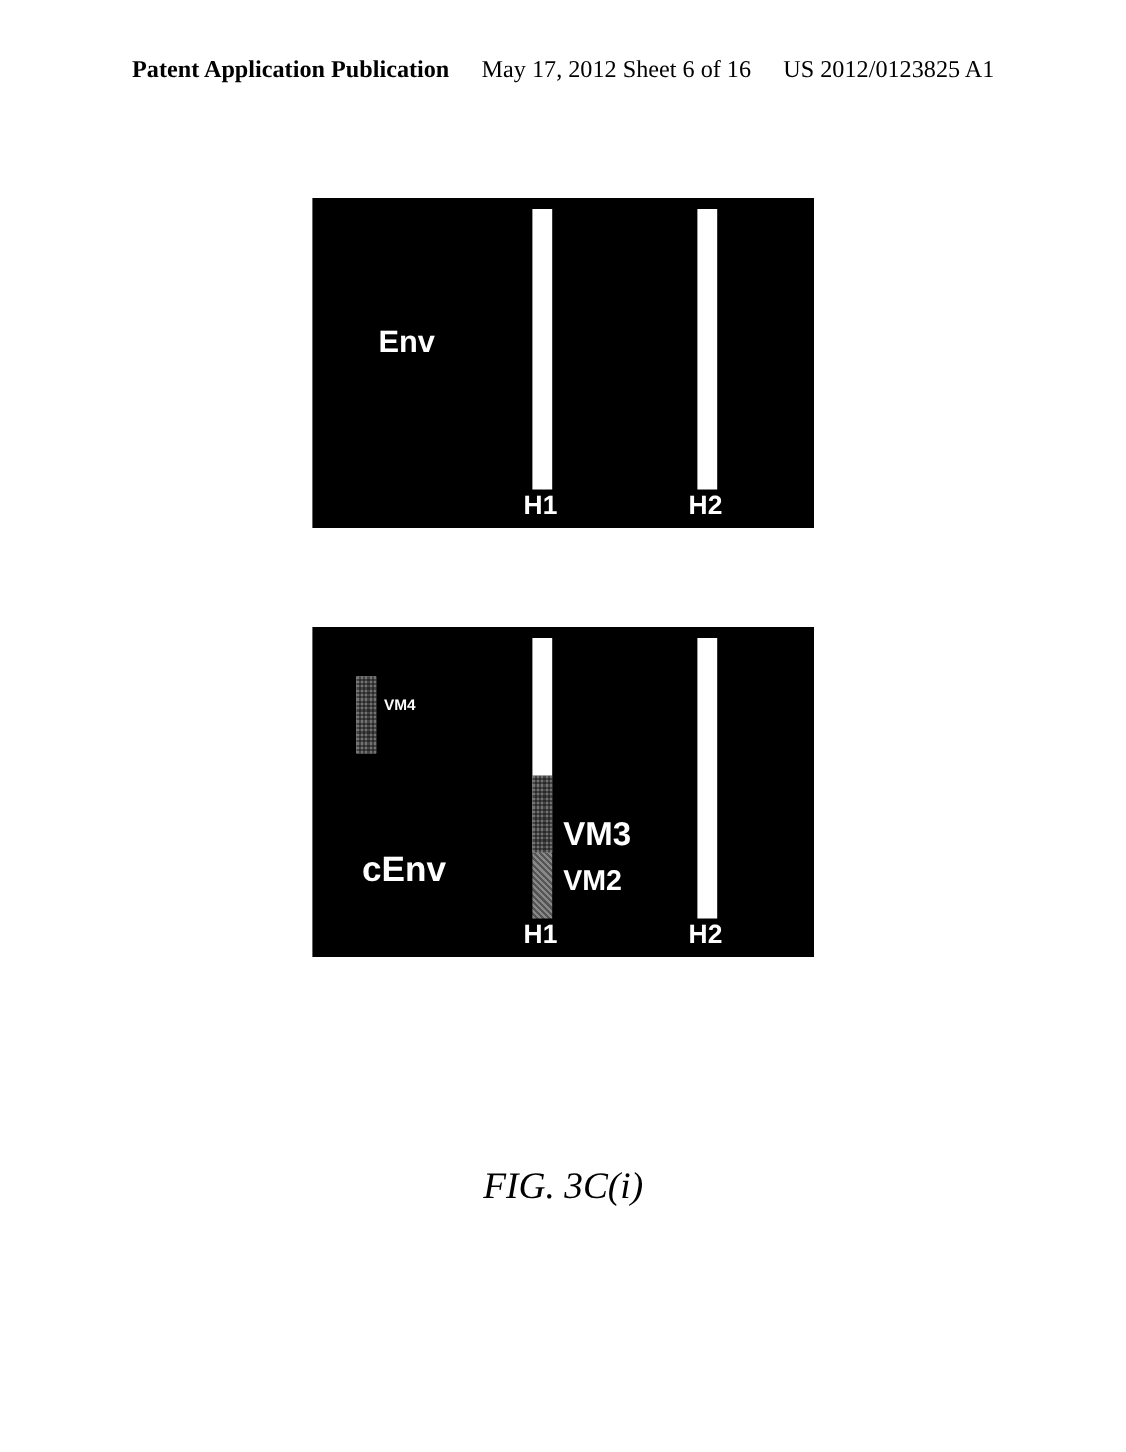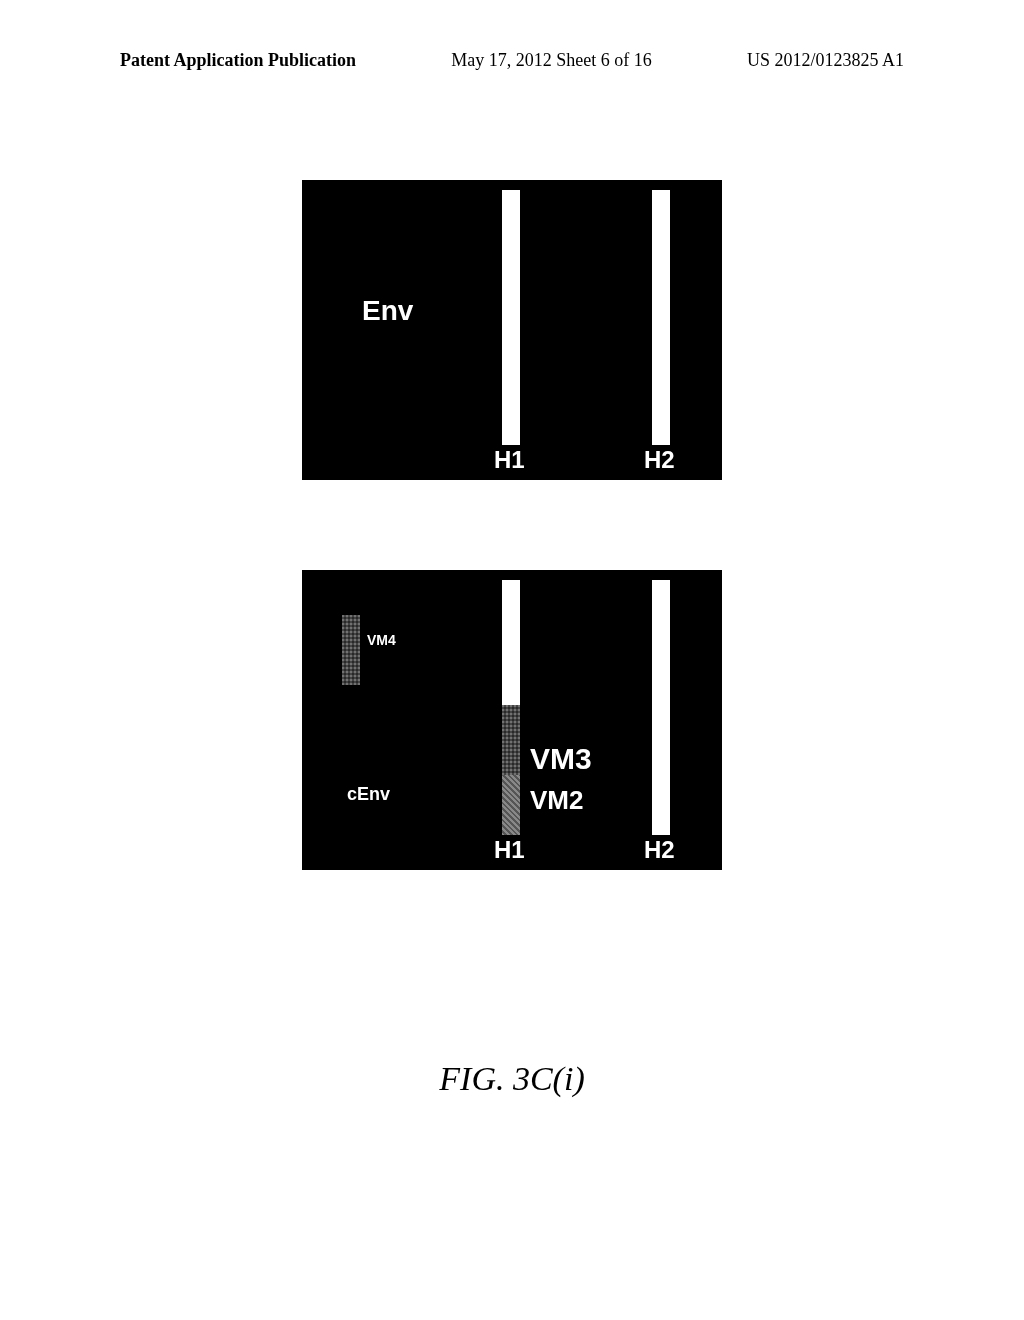--- a/index.html
+++ b/index.html
@@ -15,21 +15,21 @@
       position: relative;
     }
     .header {
       position: absolute;
       top: 50px;
       left: 0;
       right: 0;
       display: flex;
       justify-content: space-between;
       padding: 0 120px;
-      font-size: 18px;
+      font-size: 22px;
     }
     .header-left {
       font-weight: bold;
     }
     .header-center {
       font-weight: normal;
     }
     .header-right {
       font-weight: normal;
     }
@@ -38,40 +38,40 @@
       left: 50%;
       transform: translateX(-50%);
     }
     .chart-top {
       top: 180px;
     }
     .chart-bottom {
       top: 570px;
     }
     .chart {
-      width: 420px;
+      width: 456px;
       height: 300px;
       background: #000000;
       position: relative;
     }
     .chart-label {
       position: absolute;
       color: #ffffff;
       font-family: Arial, sans-serif;
       font-weight: bold;
       font-size: 28px;
     }
     .env-label {
       left: 60px;
       top: 115px;
     }
     .cenv-label {
       left: 45px;
-      top: 214px;
-      font-size: 18px;
+      top: 202px;
+      font-size: 32px;
     }
     .vm4-label {
       left: 65px;
       top: 62px;
       font-size: 14px;
     }
     .vm3-label {
       left: 228px;
       top: 172px;
       font-size: 30px;

